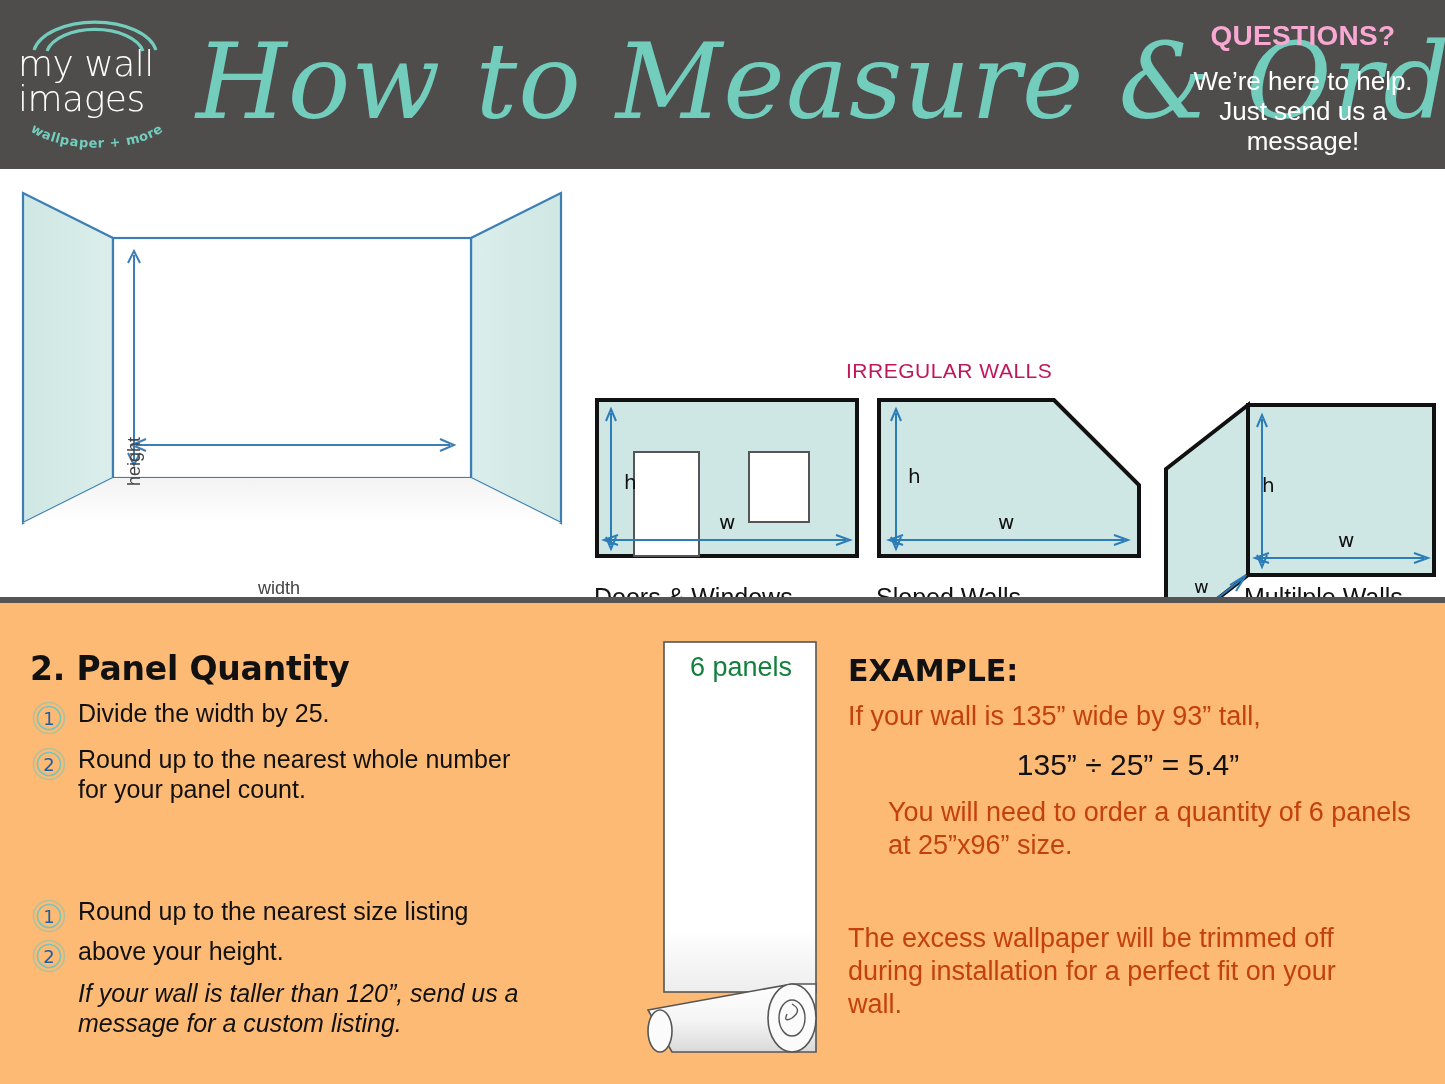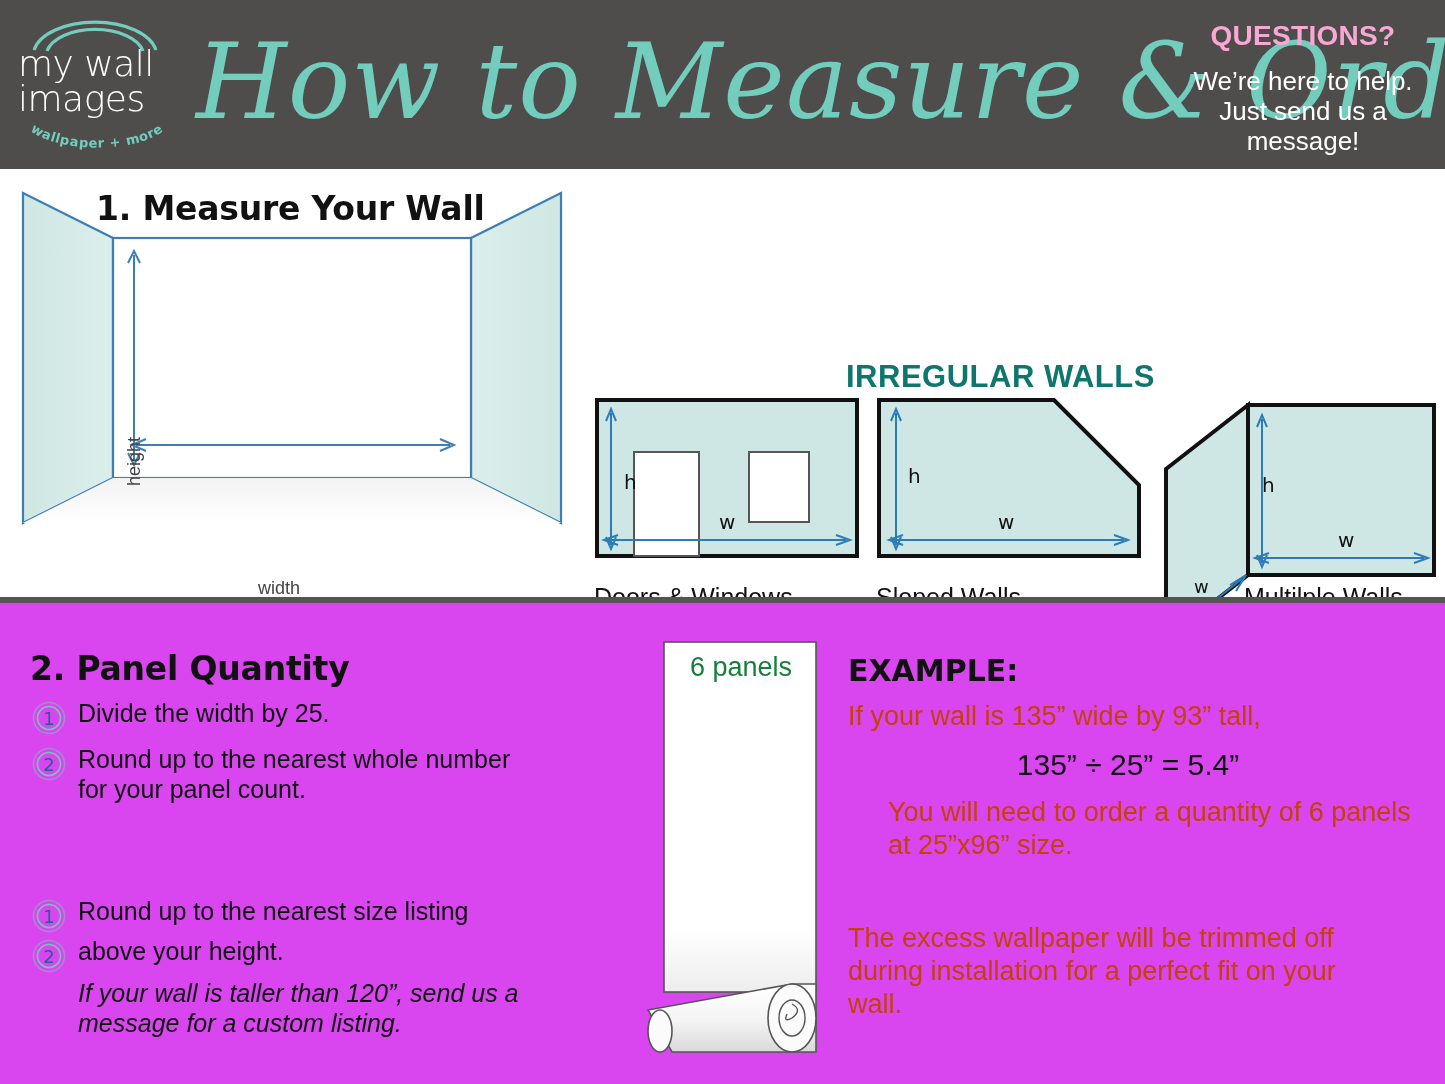--- a/index.html
+++ b/index.html
@@ -77,30 +77,30 @@
   .lbl-height{
     position:absolute;left:124px;top:317px;font-size:18px;color:#444;
     transform:rotate(-90deg);transform-origin:left top;white-space:nowrap;
   }
   .lbl-width{
     position:absolute;left:258px;top:409px;font-size:18px;color:#444;
   }
 
   .irr-title{
     position:absolute;left:846px;top:190px;
-    font-size:31px;color:#0f766e;letter-spacing:0.5px;font-weight:bold;
+    font-size:21px;color:#be185d;letter-spacing:0.5px;
   }
 
   .diag{position:absolute;}
   .d-cap{position:absolute;font-size:25px;color:#111;line-height:29px;}
   .d-body{position:absolute;font-size:23px;color:#111;line-height:27px;}
 
   
   .sec2{
-    position:absolute;left:0;top:603px;width:1445px;height:481px;background:#d946ef;
+    position:absolute;left:0;top:603px;width:1445px;height:481px;background:#fdba74;
   }
   .h2{
     position:absolute;font-size:33px;font-weight:bold;color:#111;
     font-family:"DejaVu Sans", sans-serif;letter-spacing:-0.2px;
   }
   .bullet-row{position:absolute;}
   .bullet-num{position:absolute;left:0;top:0;width:34px;height:34px;}
   .bullet-txt{
     position:absolute;left:46px;top:-3px;font-size:25px;line-height:30px;color:#111;
   }
@@ -185,21 +185,20 @@
       <g stroke="#3d7fb5" stroke-width="2" fill="none">
         <line x1="116" y1="72" x2="116" y2="278"></line>
         <polyline points="110,80 116,68 122,80"></polyline>
         <polyline points="110,270 116,282 122,270"></polyline>
         <line x1="118" y1="262" x2="432" y2="262"></line>
         <polyline points="128,256 114,262 128,268"></polyline>
         <polyline points="422,256 436,262 422,268"></polyline>
       </g>
     </svg>
 
-    <div class="sec1-title">1. Measure Your Wall</div>
     <div class="lbl-height">height</div>
     <div class="lbl-width">width</div>
     <div class="sec1-caption">Measure the width and height of your wall in inches.</div>
 
     <div class="irr-title">IRREGULAR WALLS</div>
 
     <svg class="diag" style="left:594px;top:228px;width:266px;height:162px;" viewBox="0 0 266 162">
       <rect x="3" y="3" width="260" height="156" fill="#cfe7e4" stroke="#111" stroke-width="4"></rect>
       <rect x="40" y="55" width="65" height="104" fill="#fff" stroke="#555" stroke-width="2"></rect>
       <rect x="155" y="55" width="60" height="70" fill="#fff" stroke="#555" stroke-width="2"></rect>

